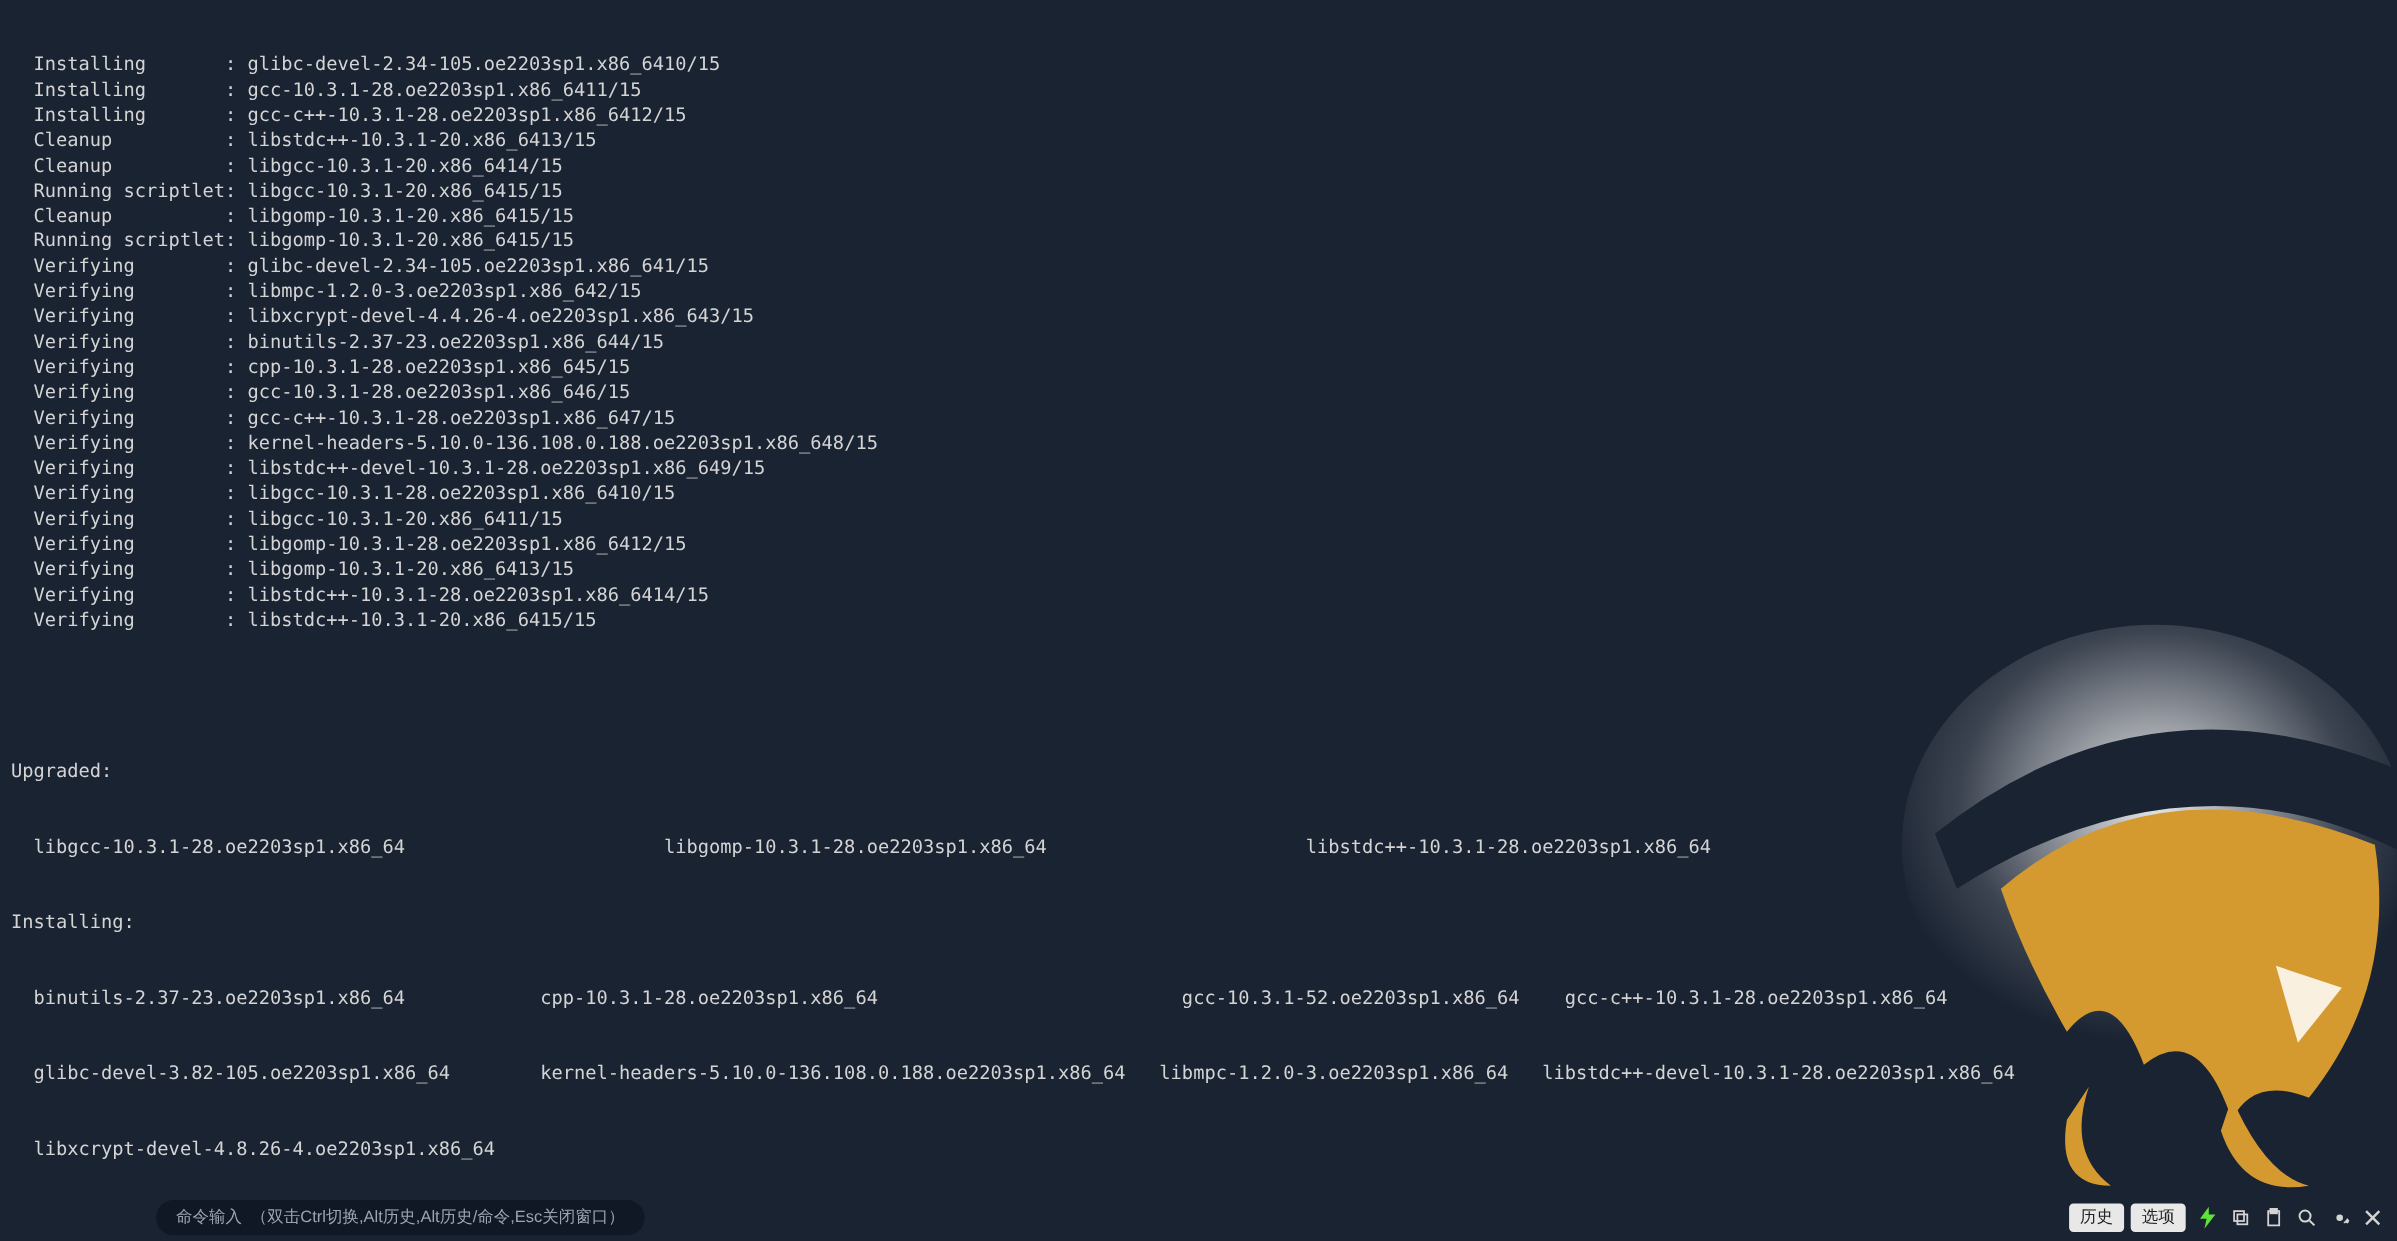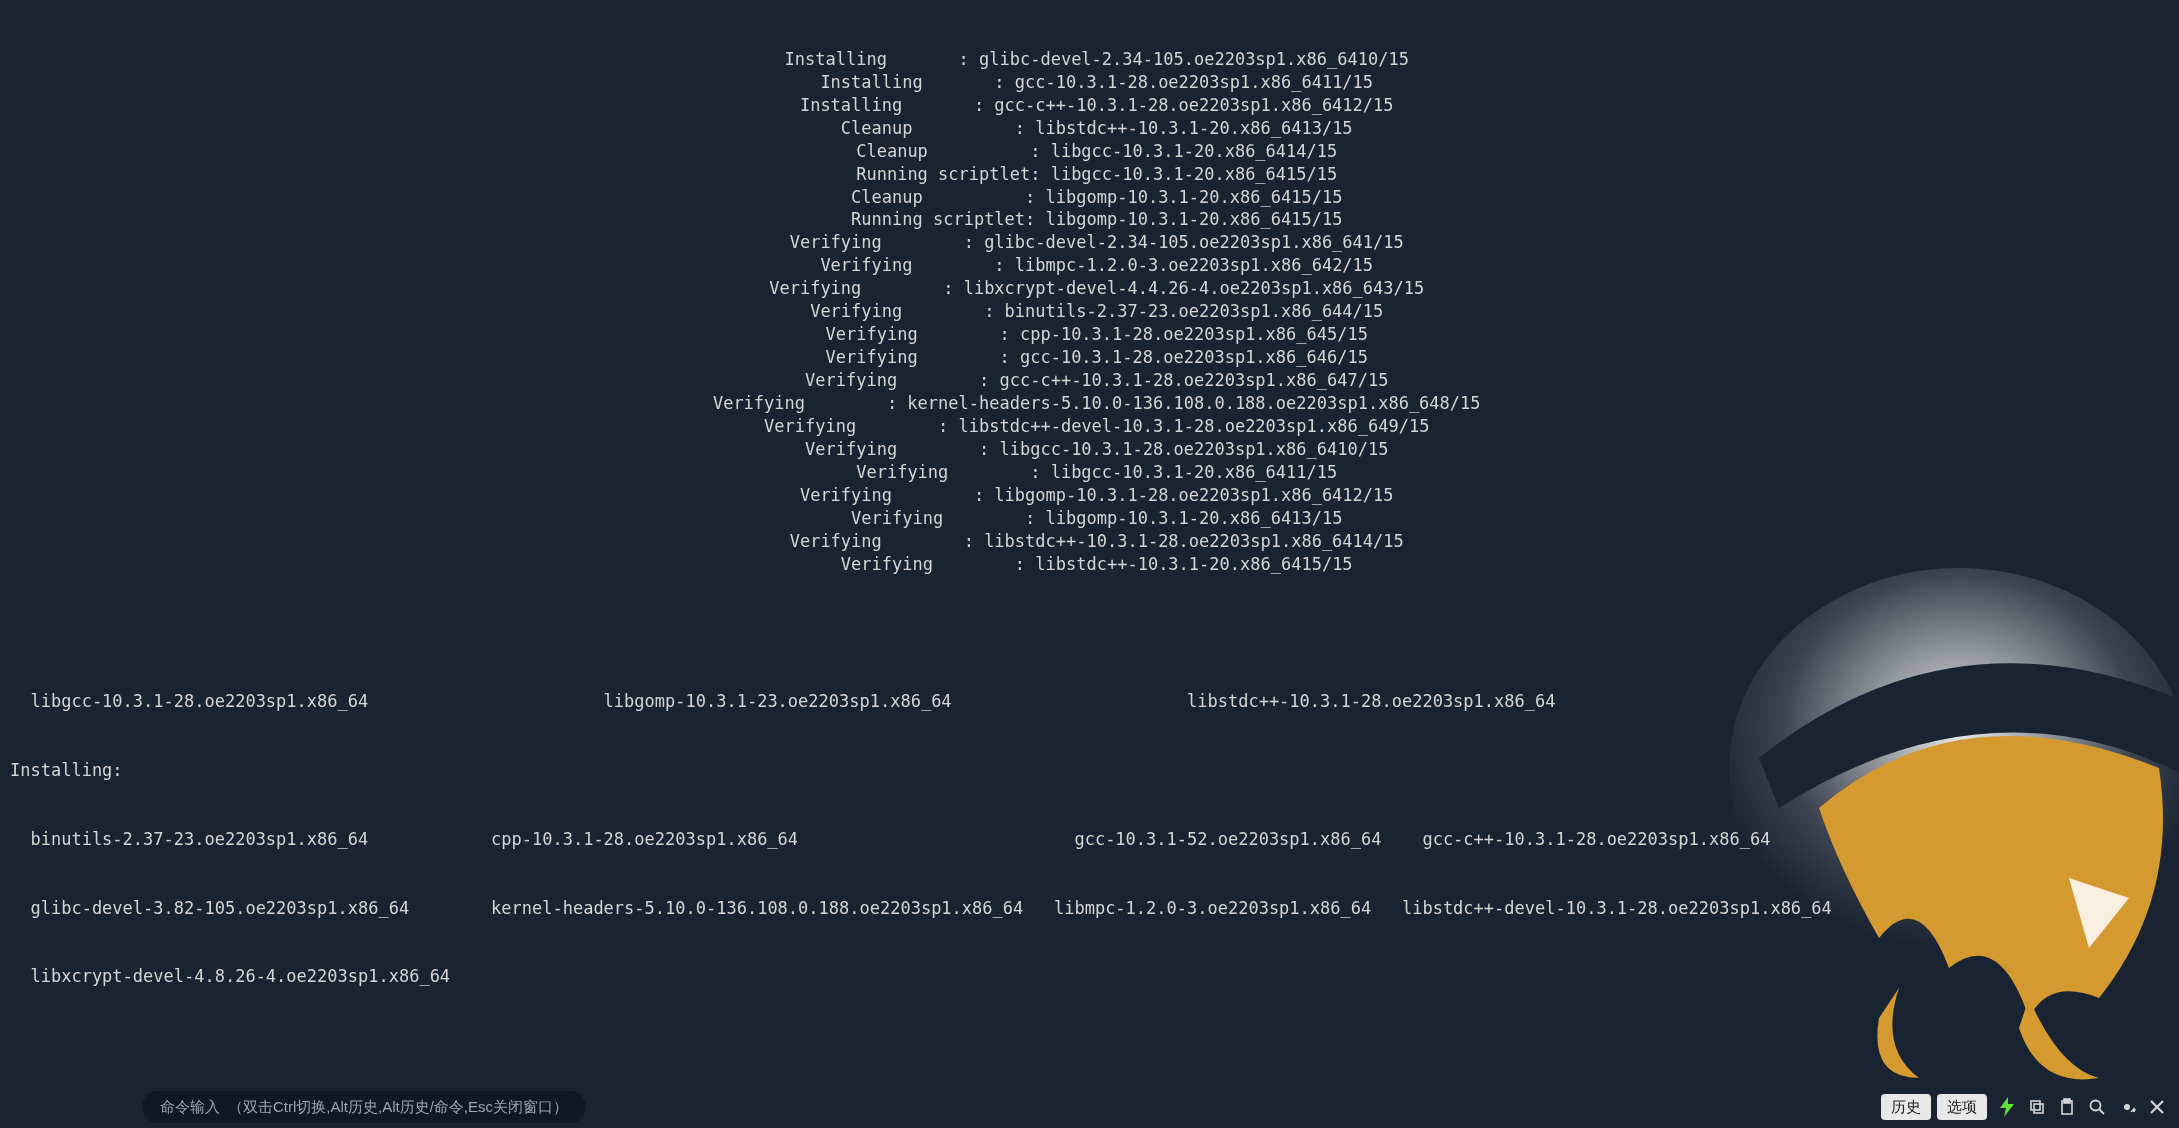--- a/index.html
+++ b/index.html
@@ -15,21 +15,21 @@
   position: relative;
 }
 .terminal-output {
   padding: 2px 10px;
   white-space: pre;
   position: relative;
   z-index: 2;
 }
 .line {
   display: flex;
-  justify-content: center;
+  justify-content: flex-start;
 }
 .line .left { white-space: pre; }
 .line .right { white-space: pre; padding-right: 6px; text-align: right; }
 .pkg-row { white-space: pre; }
 .bottom-bar {
   position: absolute;
   bottom: 0;
   left: 0;
   right: 0;
   height: 42px;
@@ -108,21 +108,22 @@
     <path d="M120 260 Q260 140 460 220 Q480 350 400 450 Q350 430 330 470 Q300 380 250 420 Q220 340 180 390 Q140 320 120 260 Z" fill="#d49a2f"></path>
     <path d="M200 440 Q180 500 220 530 Q170 530 180 470 Z" fill="#d49a2f"></path>
     <path d="M330 450 Q360 520 400 530 Q340 540 320 480 Z" fill="#d49a2f"></path>
     <path d="M370 330 L430 350 L390 400 Z" fill="#ffffff" opacity="0.85"></path>
   </svg>
 </div>
 
 <div class="terminal-output">
   <div id="lines-container"><div class="line"><span class="left">  Installing       : glibc-devel-2.34-105.oe2203sp1.x86_64</span><span class="right">10/15</span></div><div class="line"><span class="left">  Installing       : gcc-10.3.1-28.oe2203sp1.x86_64</span><span class="right">11/15</span></div><div class="line"><span class="left">  Installing       : gcc-c++-10.3.1-28.oe2203sp1.x86_64</span><span class="right">12/15</span></div><div class="line"><span class="left">  Cleanup          : libstdc++-10.3.1-20.x86_64</span><span class="right">13/15</span></div><div class="line"><span class="left">  Cleanup          : libgcc-10.3.1-20.x86_64</span><span class="right">14/15</span></div><div class="line"><span class="left">  Running scriptlet: libgcc-10.3.1-20.x86_64</span><span class="right">15/15</span></div><div class="line"><span class="left">  Cleanup          : libgomp-10.3.1-20.x86_64</span><span class="right">15/15</span></div><div class="line"><span class="left">  Running scriptlet: libgomp-10.3.1-20.x86_64</span><span class="right">15/15</span></div><div class="line"><span class="left">  Verifying        : glibc-devel-2.34-105.oe2203sp1.x86_64</span><span class="right">1/15</span></div><div class="line"><span class="left">  Verifying        : libmpc-1.2.0-3.oe2203sp1.x86_64</span><span class="right">2/15</span></div><div class="line"><span class="left">  Verifying        : libxcrypt-devel-4.4.26-4.oe2203sp1.x86_64</span><span class="right">3/15</span></div><div class="line"><span class="left">  Verifying        : binutils-2.37-23.oe2203sp1.x86_64</span><span class="right">4/15</span></div><div class="line"><span class="left">  Verifying        : cpp-10.3.1-28.oe2203sp1.x86_64</span><span class="right">5/15</span></div><div class="line"><span class="left">  Verifying        : gcc-10.3.1-28.oe2203sp1.x86_64</span><span class="right">6/15</span></div><div class="line"><span class="left">  Verifying        : gcc-c++-10.3.1-28.oe2203sp1.x86_64</span><span class="right">7/15</span></div><div class="line"><span class="left">  Verifying        : kernel-headers-5.10.0-136.108.0.188.oe2203sp1.x86_64</span><span class="right">8/15</span></div><div class="line"><span class="left">  Verifying        : libstdc++-devel-10.3.1-28.oe2203sp1.x86_64</span><span class="right">9/15</span></div><div class="line"><span class="left">  Verifying        : libgcc-10.3.1-28.oe2203sp1.x86_64</span><span class="right">10/15</span></div><div class="line"><span class="left">  Verifying        : libgcc-10.3.1-20.x86_64</span><span class="right">11/15</span></div><div class="line"><span class="left">  Verifying        : libgomp-10.3.1-28.oe2203sp1.x86_64</span><span class="right">12/15</span></div><div class="line"><span class="left">  Verifying        : libgomp-10.3.1-20.x86_64</span><span class="right">13/15</span></div><div class="line"><span class="left">  Verifying        : libstdc++-10.3.1-28.oe2203sp1.x86_64</span><span class="right">14/15</span></div><div class="line"><span class="left">  Verifying        : libstdc++-10.3.1-20.x86_64</span><span class="right">15/15</span></div></div>
   <div class="line"><span class="left"> </span></div>
-  <div class="pkg-row">  libgcc-10.3.1-28.oe2203sp1.x86_64                       libgomp-10.3.1-23.oe2203sp1.x86_64                       libstdc++-10.3.1-28.oe2203sp1.x86_64</div>
+  <div class="pkg-row">Upgraded:</div>
+  <div class="pkg-row">  libgcc-10.3.1-28.oe2203sp1.x86_64                       libgomp-10.3.1-28.oe2203sp1.x86_64                       libstdc++-10.3.1-28.oe2203sp1.x86_64</div>
   <div class="pkg-row">Installing:</div>
   <div class="pkg-row">  binutils-2.37-23.oe2203sp1.x86_64            cpp-10.3.1-28.oe2203sp1.x86_64                           gcc-10.3.1-52.oe2203sp1.x86_64    gcc-c++-10.3.1-28.oe2203sp1.x86_64</div>
   <div class="pkg-row">  glibc-devel-3.82-105.oe2203sp1.x86_64        kernel-headers-5.10.0-136.108.0.188.oe2203sp1.x86_64   libmpc-1.2.0-3.oe2203sp1.x86_64   libstdc++-devel-10.3.1-28.oe2203sp1.x86_64</div>
   <div class="pkg-row">  libxcrypt-devel-4.8.26-4.oe2203sp1.x86_64</div>
   <div class="line"><span class="left"> </span></div>
   
   
   
   
   

